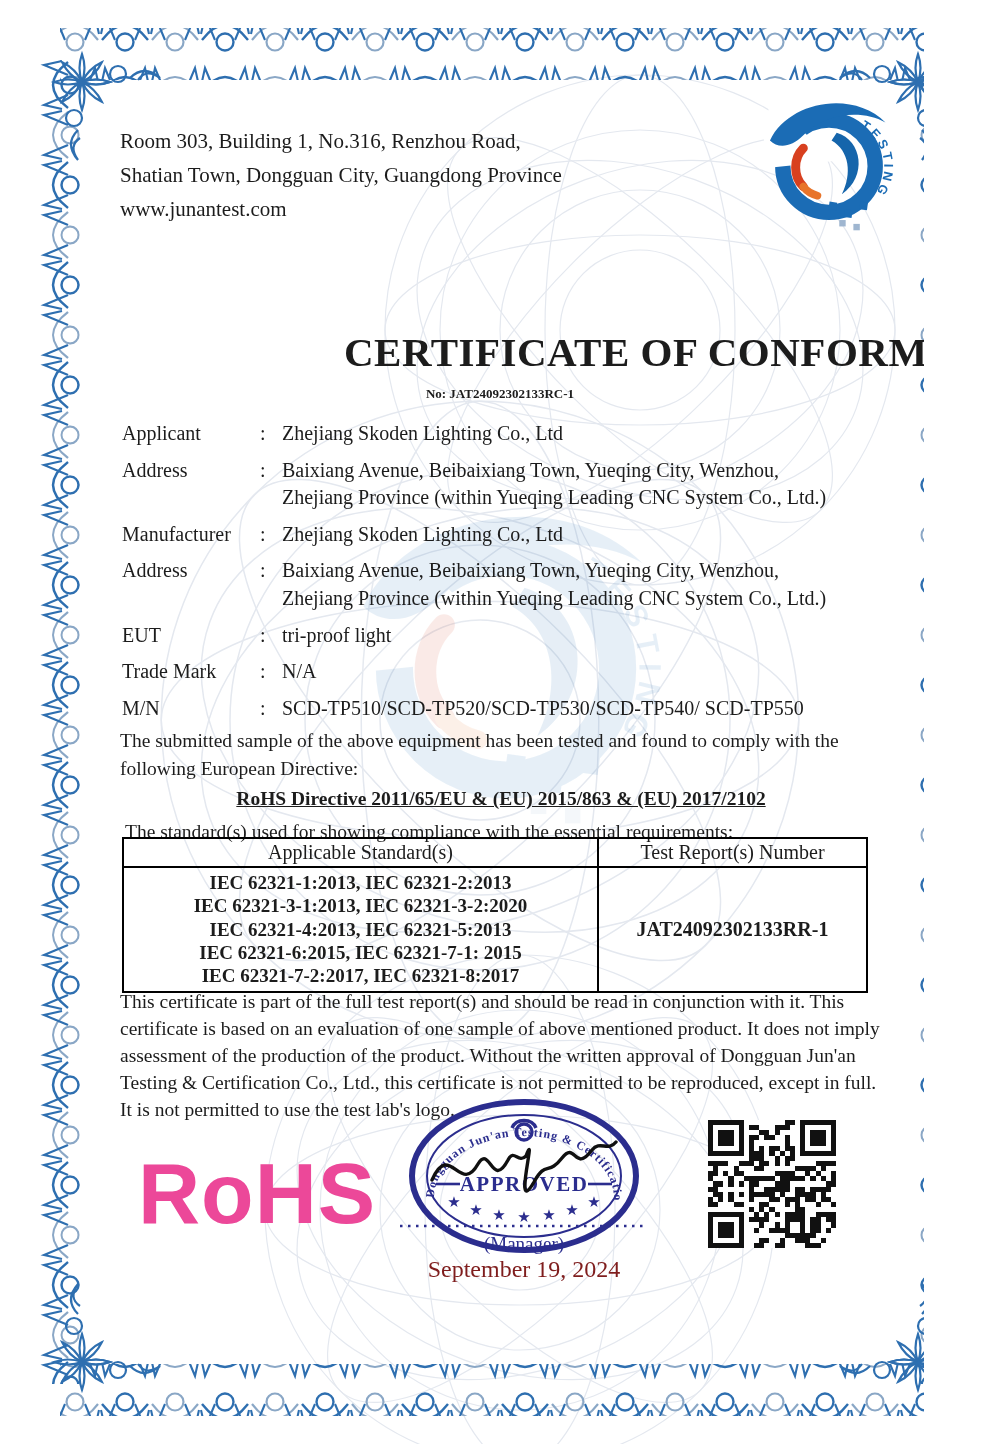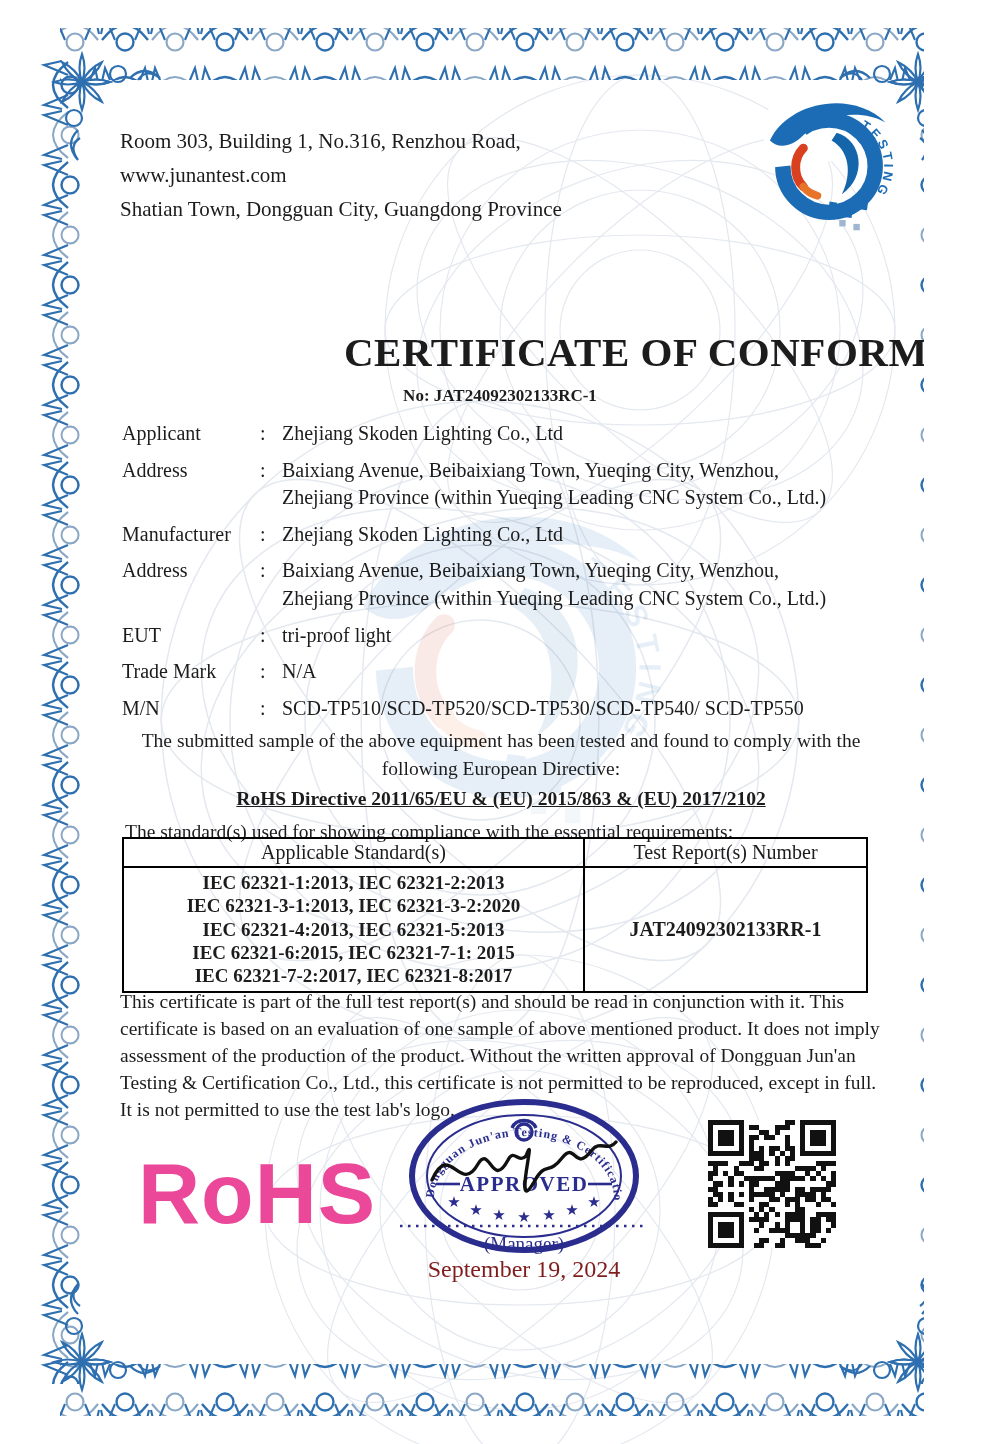--- a/index.html
+++ b/index.html
@@ -7,37 +7,37 @@
         font-family:"Liberation Serif",serif;color:#1c1c1c;}
   .bg-layer{position:absolute;left:0;top:0;width:1000px;height:1444px;z-index:0;}
   .content{position:absolute;left:0;top:0;width:1000px;height:1444px;z-index:1;}
 
   .addr-block{position:absolute;left:120px;top:124px;font-size:21px;line-height:34px;}
   .logo-box{position:absolute;left:752px;top:84px;width:154px;height:154px;}
 
   .title{position:absolute;left:2px;top:328px;width:1000px;text-align:right;
          font-size:41px;font-weight:bold;letter-spacing:0.5px;}
   .cert-no{position:absolute;left:0;top:386px;width:1000px;text-align:center;
-           font-size:17px;font-weight:bold;}
+           font-size:13px;font-weight:bold;}
 
   .fields{position:absolute;left:122px;top:420px;width:758px;}
   .field-row{display:grid;grid-template-columns:138px 22px 1fr;margin-bottom:9px;
              font-size:20px;line-height:1.38;}
   .field-value{white-space:pre-line;}
 
   .mid-block{position:absolute;left:120px;top:727px;width:762px;font-size:19.5px;line-height:1.42;}
-  .statement{margin:0;text-align:center;}
+  .statement{margin:0;}
   .directive{text-align:center;font-weight:bold;margin:3px 0 2px 0;text-decoration:underline;}
   .standards-intro{margin:5px;}
 
   table.std{position:absolute;left:122px;top:837px;width:746px;border-collapse:collapse;}
   table.std th, table.std td{border:2px solid #000;}
   table.std th{font-weight:normal;font-size:20px;padding:2px 0;text-align:center;}
   table.std td{text-align:center;vertical-align:middle;}
-  td.standards-cell{font-weight:bold;font-size:19px;line-height:1.23;padding:3px 9px;width:441px;}
+  td.standards-cell{font-weight:bold;font-size:19px;line-height:1.23;padding:3px 16px;width:441px;}
   td.report-cell{font-weight:bold;font-size:20px;}
 
   .disclaimer{position:absolute;left:120px;top:988px;width:766px;font-size:19.5px;line-height:1.39;}
 
   .rohs{position:absolute;left:138px;top:1144px;font-family:"Liberation Sans",sans-serif;
         font-size:86px;font-weight:bold;color:#ec4899;letter-spacing:1px;}
 
   .stamp-box{position:absolute;left:396px;top:1098px;width:256px;height:164px;}
   .issue-date{position:absolute;left:396px;top:1256px;width:256px;text-align:center;font-size:24px;color:#7f1d1d;}
   .qr-box{position:absolute;left:708px;top:1120px;width:128px;height:128px;}
@@ -139,22 +139,22 @@
     <use href="#cornerFl" transform="translate(82,82)"></use>
     <use href="#cornerFl" transform="translate(918,82) scale(-1,1)"></use>
     <use href="#cornerFl" transform="translate(82,1362) scale(1,-1)"></use>
     <use href="#cornerFl" transform="translate(918,1362) scale(-1,-1)"></use>
   </svg>
 
   <div class="content">
 
     <div class="addr-block">
       <div>Room 303, Building 1, No.316, Renzhou Road,</div>
+      <div>Shatian Town, Dongguan City, Guangdong Province</div>
       <div>www.junantest.com</div>
-      <div>Shatian Town, Dongguan City, Guangdong Province</div>
     </div>
 
     <div class="logo-box">
       <svg width="154" height="154" viewBox="0 0 120 120">
         <use href="#jtlogo"></use>
       </svg>
     </div>
 
     <div class="title">CERTIFICATE OF CONFORMITY</div>
     <div class="cert-no">No: JAT24092302133RC-1</div>

